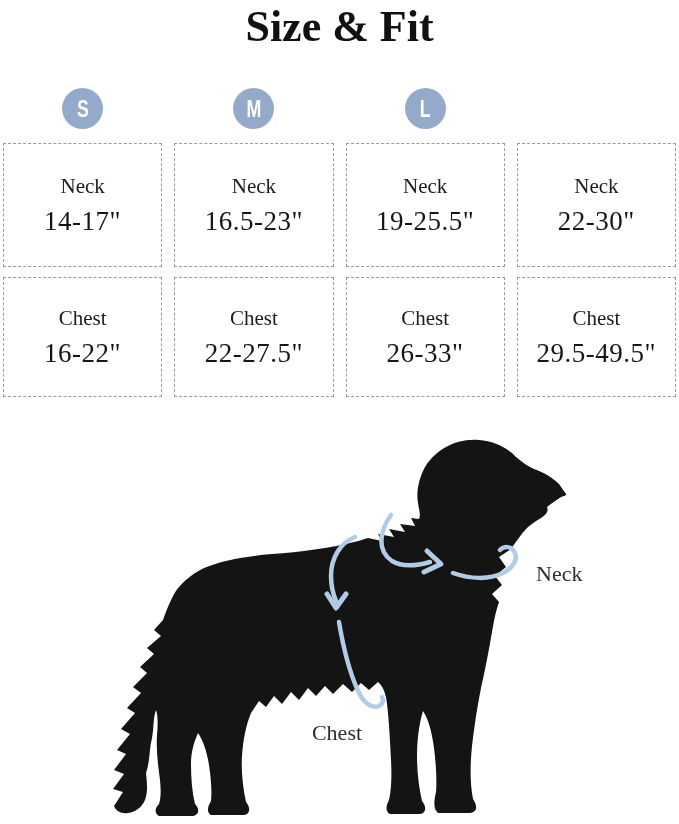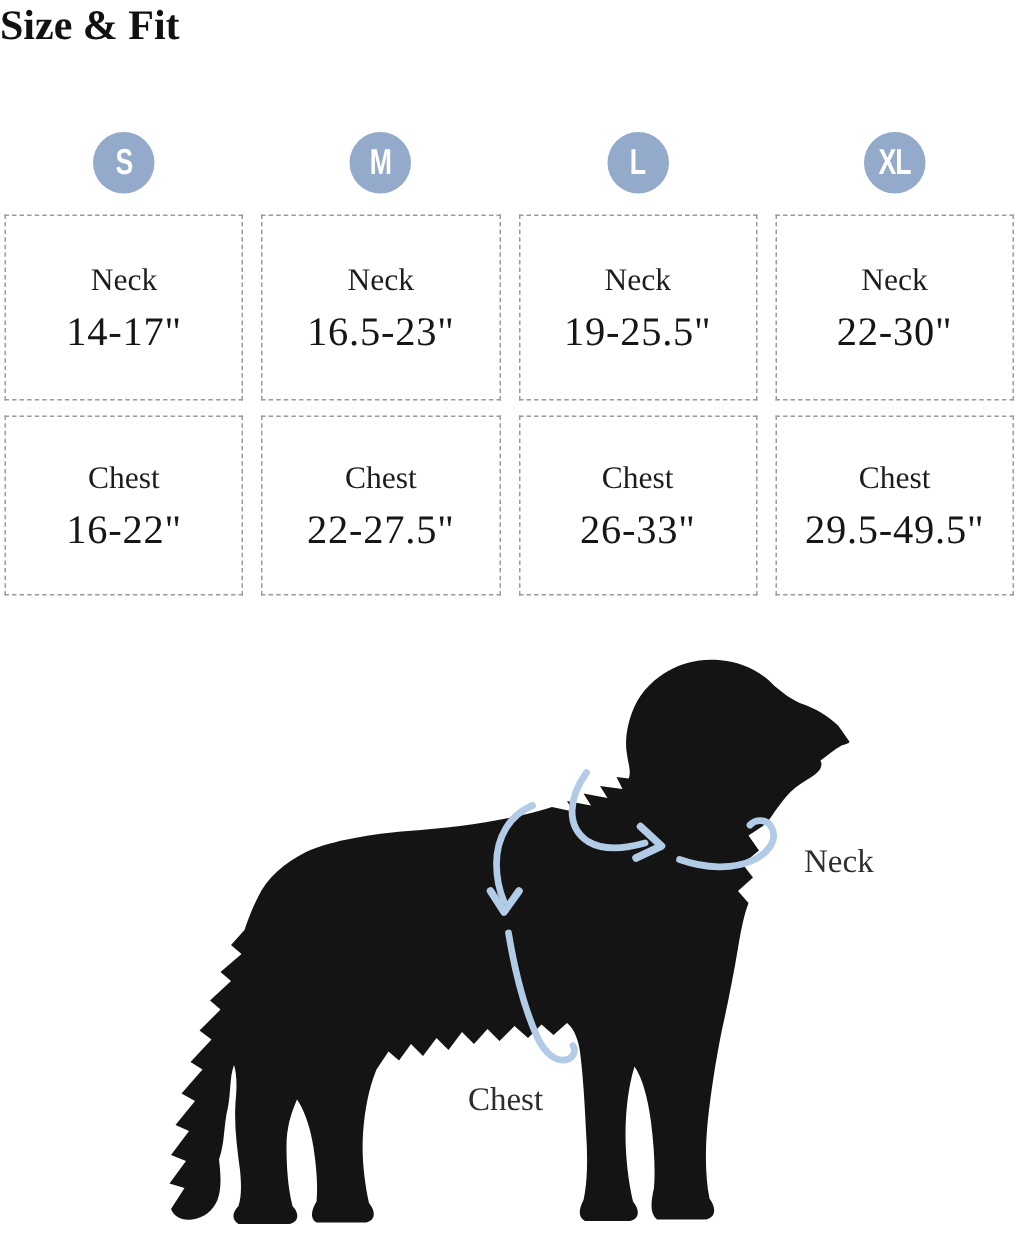--- a/index.html
+++ b/index.html
@@ -7,22 +7,22 @@
     position:relative;
     width:679px;height:824px;
     background:#ffffff;
     font-family:"Liberation Serif", serif;
     color:#1c1c1c;
     overflow:hidden;
   }
   .title{
     position:absolute;top:0;left:0;width:100%;
     margin:0;padding-top:2px;
-    font-size:28px;line-height:1.15;font-weight:600;
-    text-align:left;color:#111111;
+    font-size:44px;line-height:1.15;font-weight:600;
+    text-align:center;color:#111111;
     font-family:"Liberation Serif", serif;
   }
   .badge-row{
     position:absolute;top:88px;left:0;right:0;
     padding:0 3px;
     display:grid;grid-template-columns:repeat(4,1fr);column-gap:12px;
   }
   .badge-wrap{display:flex;justify-content:center;align-items:center;}
   .badge{
     width:41px;height:41px;border-radius:50%;
@@ -71,25 +71,20 @@
       </div>
     </div>
     <div class="badge-wrap">
       <div class="badge">
         <span>M</span>
       </div>
     </div>
     <div class="badge-wrap">
       <div class="badge">
         <span>L</span>
-      </div>
-    </div>
-    <div class="badge-wrap">
-      <div class="badge">
-        <span>XL</span>
       </div>
     </div>
   </div>
 
   <div class="size-table">
     <div class="cell">
       <div class="cell-label">Neck</div>
       <div class="cell-value">14-17"</div>
     </div>
     <div class="cell">

